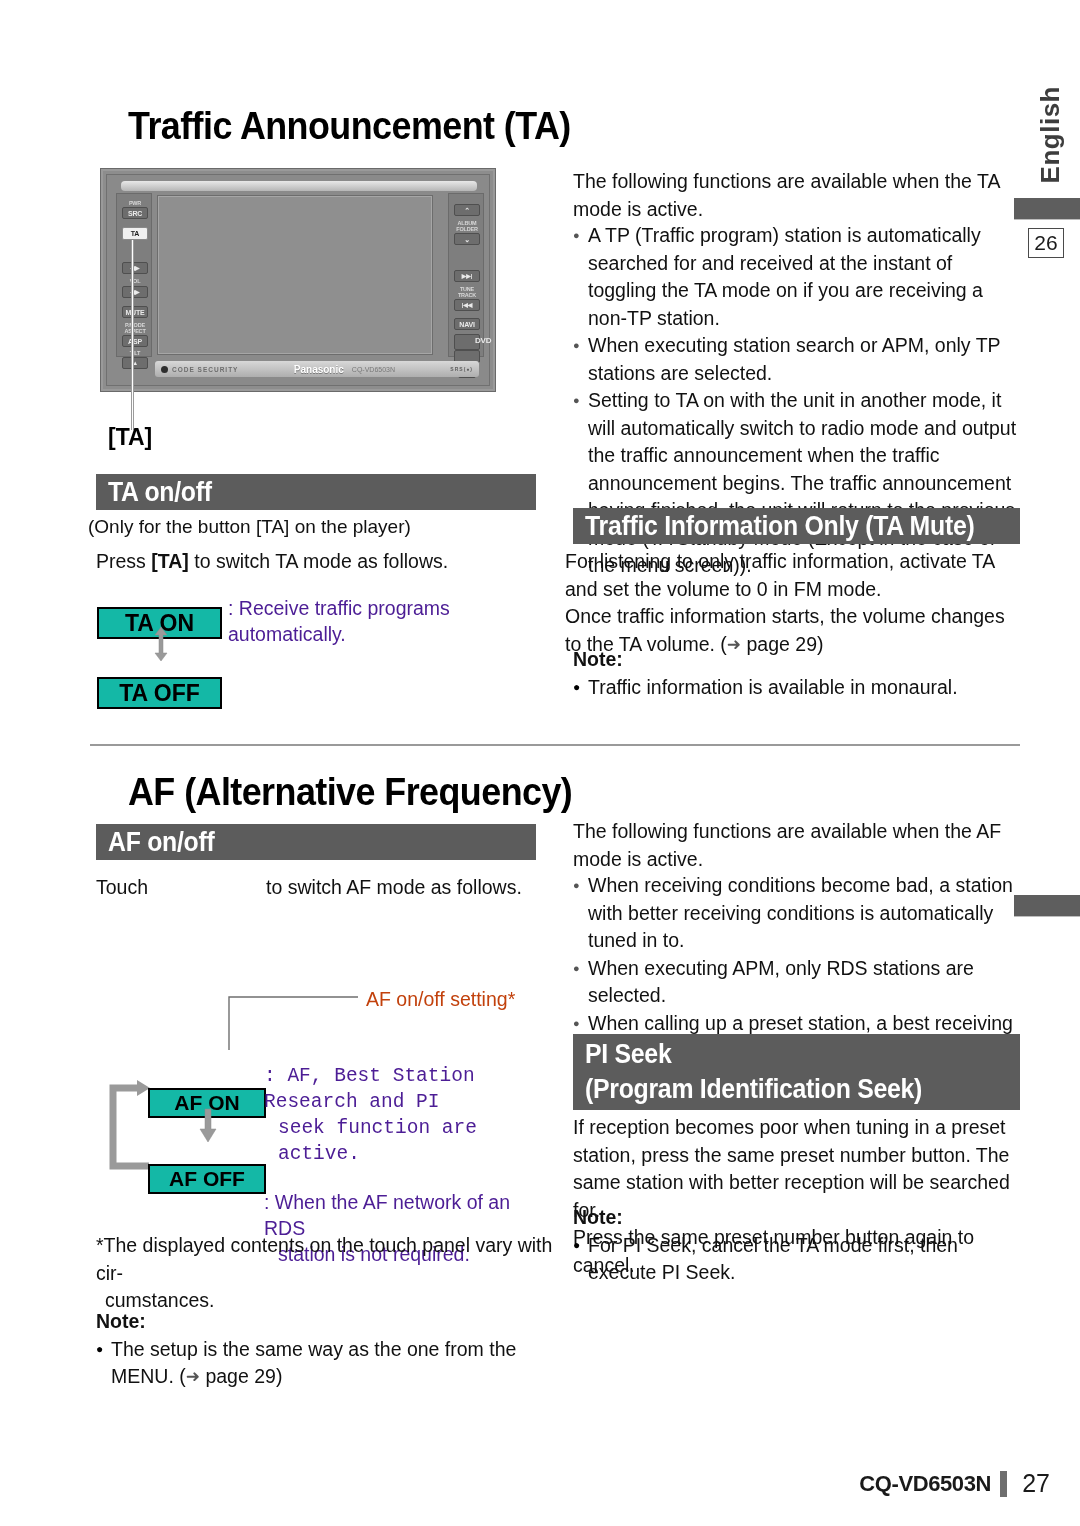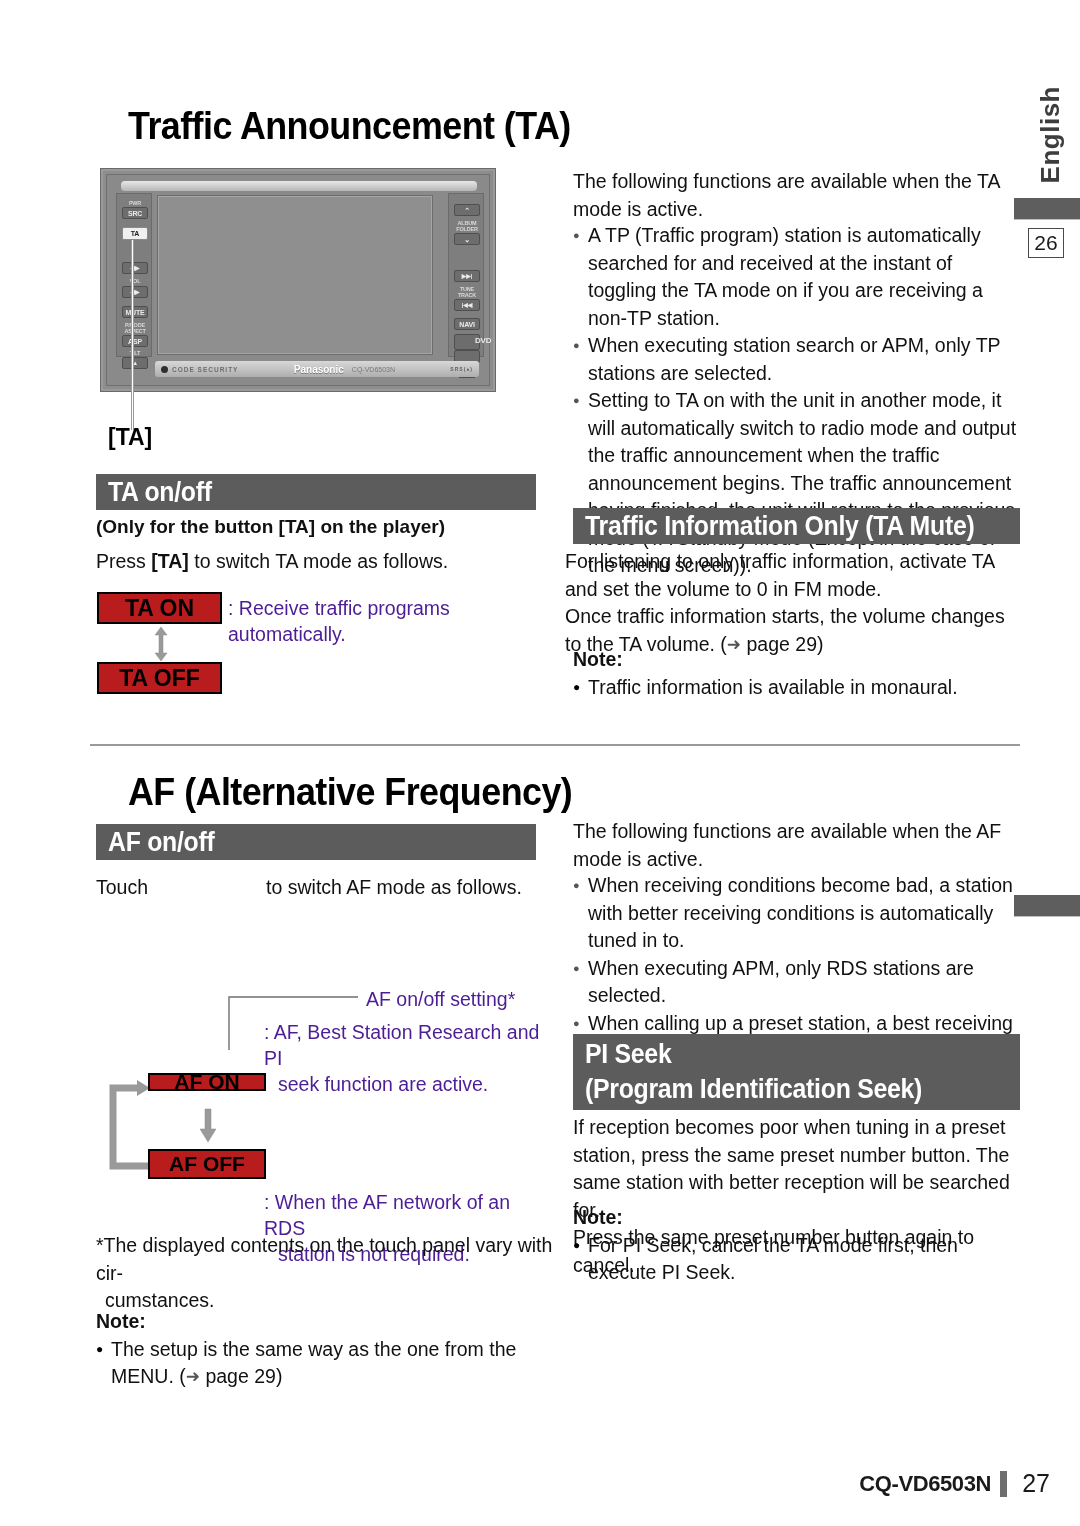--- a/index.html
+++ b/index.html
@@ -133,58 +133,59 @@
   ul.bullets.dark li::before { color: #000; font-size: 12px; }
 
   .arrow-glyph {
     display: inline-block;
     color: #555;
     font-size: 17px;
     transform: translateY(-1px);
   }
 
   
-  #ta-intro   { left: 96px;  top: 513px; width: 450px; font-weight: bold; font-size: 19px; }
+  #ta-intro   { left: 88px;  top: 513px; width: 450px; font-weight: normal; font-size: 19px; }
   #ta-press   { left: 96px;  top: 548px; width: 450px; }
 
   #af-touch   { left: 96px;  top: 874px; width: 450px; }
   #af-touch .gap { display: inline-block; width: 118px; }
 
   #af-foot    { left: 96px;  top: 1232px; width: 460px; }
   #af-note    { left: 96px;  top: 1308px; width: 460px; }
 
   
   .mode-box {
     position: absolute;
     border: 2.5px solid #000;
-    background: #b91c1c;
+    background: #14b8a6;
     text-align: center;
     font-weight: bold;
     font-family: "Liberation Sans", sans-serif;
     color: #000;
     display: flex;
     align-items: center;
     justify-content: center;
+    margin-top: 15px;
   }
   .mode-desc {
     position: absolute;
     font-size: 19.5px;
     line-height: 26px;
     color: #4c1d95;
     font-family: "Liberation Sans", sans-serif;
   }
 
   #box-ta-on  { left: 97px; top: 592px; width: 125px; height: 32px; font-size: 23px; }
   #box-ta-off { left: 97px; top: 662px; width: 125px; height: 32px; font-size: 23px; }
   #desc-ta-on  { left: 228px; top: 595px; width: 330px; }
   #desc-ta-off { left: 228px; top: 665px; width: 330px; }
 
-  #box-af-on  { left: 148px; top: 1073px; width: 118px; height: 18px; font-size: 21px; }
+  #box-af-on  { left: 148px; top: 1073px; width: 118px; height: 30px; font-size: 21px; }
   #box-af-off { left: 148px; top: 1149px; width: 118px; height: 30px; font-size: 21px; }
-  #desc-af-on  { left: 264px; top: 1019px; width: 280px; }
+  #desc-af-on  { left: 264px; top: 1063px; width: 280px; font-family: Liberation Mono, monospace; }
   #desc-af-off { left: 264px; top: 1189px; width: 280px; }
   #desc-af-on .ind, #desc-af-off .ind { display:block; padding-left: 14px; }
 
   
   .dbl-arrow {
     position: absolute;
     left: 152px; top: 626px;
     width: 18px; height: 36px;
   }
   
@@ -204,21 +205,21 @@
   
   .leader {
     position: absolute;
     left: 228px; top: 988px;
     width: 130px; height: 62px;
   }
   #af-leader-label {
     position: absolute;
     left: 366px; top: 986px;
     font-size: 19.5px;
-    color: #4c1d95;
+    color: #c2410c;
   }
 
   
   #ta-right-intro { left: 573px; top: 168px; width: 448px; }
   #ta-right-list  { left: 573px; top: 222px; width: 448px; }
   #ta-mute-body   { left: 565px; top: 548px; width: 448px; }
   #ta-mute-note   { left: 573px; top: 646px; width: 448px; }
 
   #af-right-intro { left: 573px; top: 818px; width: 448px; }
   #af-right-list  { left: 573px; top: 872px; width: 448px; }

